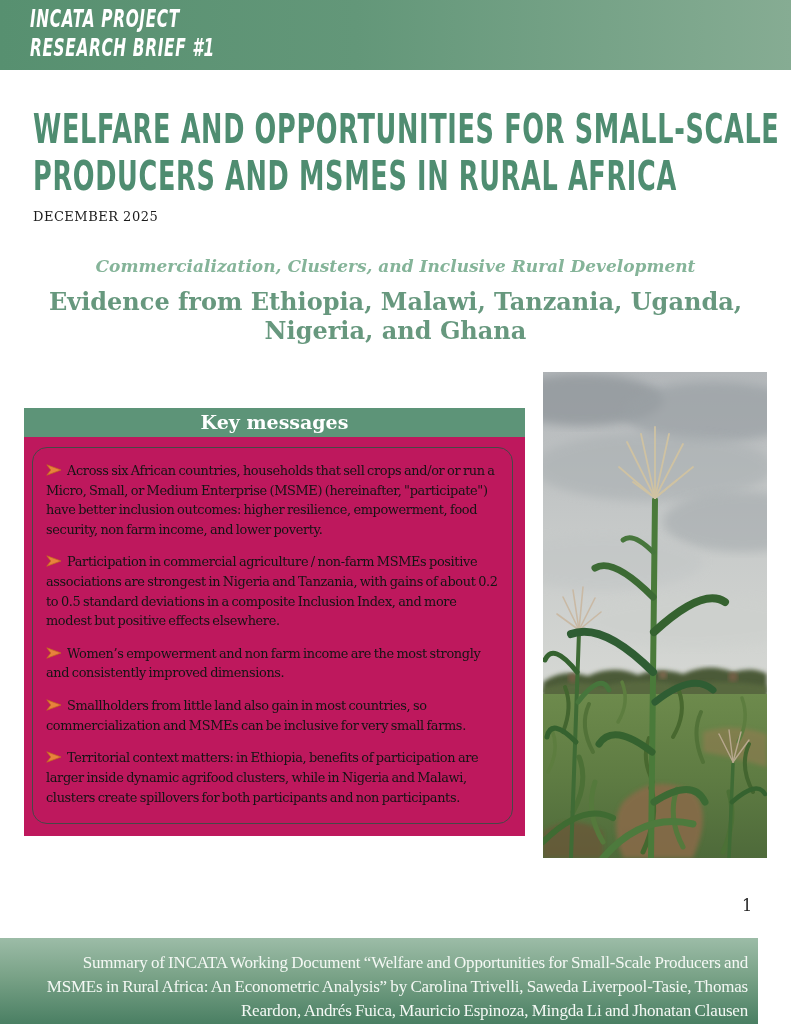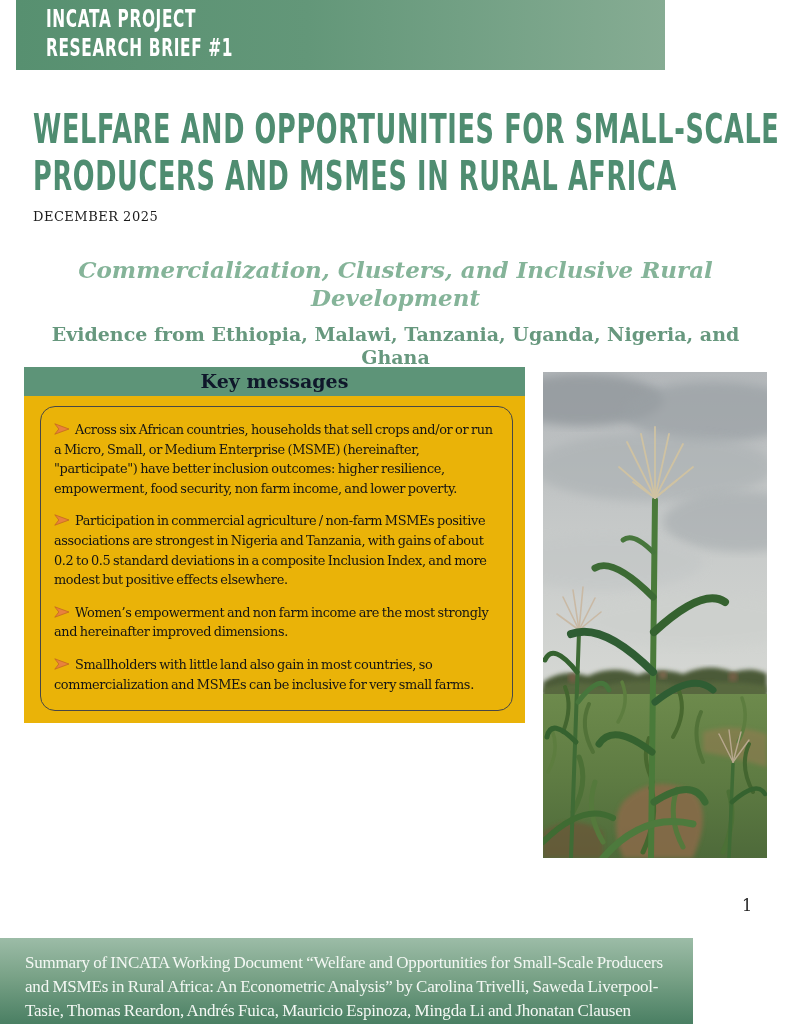--- a/index.html
+++ b/index.html
@@ -2,69 +2,70 @@
 <html><head>
 <meta charset="utf-8">
 <style>
   html,body{margin:0;padding:0;background:#e8e8e8;}
   .page{
     position:relative;width:791px;height:1024px;background:#ffffff;
     font-family:"DejaVu Serif",serif;overflow:hidden;margin:0 auto;
   }
   
   .header{
-    position:absolute;left:16px;top:0;width:649px;height:70px;
+    position:absolute;left:0;top:0;width:791px;height:70px;
     background:linear-gradient(90deg,#579070 0%,#639779 45%,#86ac93 100%);
+    font-style:italic;
   }
   .header-titles{position:absolute;left:30px;top:5px;color:#fff;}
   .squish{
     display:inline-block;transform:scaleX(.64);transform-origin:0 50%;
     white-space:nowrap;font-family:"DejaVu Sans",sans-serif;font-weight:800;
   }
   .header-line{font-size:24px;line-height:29px;letter-spacing:1px;display:block;}
   .logo{position:absolute;right:14px;top:4px;}
   
   .title-block{position:absolute;left:33px;top:106px;color:#4f8d71;}
   .title-line{font-size:40px;line-height:47px;letter-spacing:1px;display:block;}
   .date{margin-top:9px;font-size:13px;color:#1c1c1c;letter-spacing:.5px;}
   
   .subtitle{position:absolute;left:33px;top:256px;width:725px;text-align:center;}
   .subtitle-italic{
-    font-style:italic;font-weight:700;font-size:23px;color:#85b499;line-height:1.2;text-align:center;
+    font-style:italic;font-weight:700;font-size:17px;color:#85b499;line-height:1.2;text-align:center;
   }
   .subtitle-evidence{
-    font-weight:700;font-size:19px;color:#67987e;margin-top:12px;line-height:1.2;
+    font-weight:700;font-size:24px;color:#67987e;margin-top:12px;line-height:1.2;
   }
   
   .keybox{position:absolute;left:24px;top:367px;width:501px;}
   .keybox-bar{
-    background:#5d9478;color:#0f172a;text-align:center;
-    font-weight:700;font-size:19px;padding:3px 0 4px 0;
-  }
-  .keybox-body{background:#eab308;padding:10px 12px 12px 16px;}
+    background:#5d9478;color:#ffffff;text-align:center;
+    font-weight:700;font-size:19px;padding:3px 0 4px 0;margin-top:41px;
+  }
+  .keybox-body{background:#be185d;padding:10px 12px 12px 8px;}
   .keybox-inner{
     border:1.3px solid #474747;border-radius:15px;background:transparent;
     padding:13px 14px 3px 13px;
   }
   .bullet{
     font-size:12.9px;line-height:1.52;color:#141414;margin:0 0 13px 0;
     letter-spacing:-.35px;word-spacing:-1.1px;text-align:left;
   }
   .arrow-ic{vertical-align:-1px;margin-right:5px;}
   
   .photo{position:absolute;left:543px;top:372px;width:224px;height:486px;}
   
   .pagenum{position:absolute;left:742px;top:896px;font-size:16px;color:#222;}
   
   .footer{
-    position:absolute;left:0;bottom:0;width:693px;height:86px;box-sizing:border-box;
+    position:absolute;left:0;bottom:0;width:758px;height:86px;box-sizing:border-box;
     background:linear-gradient(180deg,#9cbca7 0%,#79a287 45%,#4a7f63 100%);
-    color:#f4f8f4;padding:13px 25px 0 25px;
+    color:#f4f8f4;padding:13px 10px 0 25px;
     font-family:"Liberation Serif",serif;font-size:17px;line-height:1.42;
-    letter-spacing:-.2px;word-spacing:-.6px;
+    letter-spacing:-.2px;word-spacing:-.6px;text-align:right;
   }
 </style>
 </head>
 <body>
 
 <div class="page">
 
   <div class="header">
     <div class="header-titles">
       <span class="header-line"><span class="squish">INCATA PROJECT</span></span>
@@ -96,30 +97,35 @@
 
         <p class="bullet">
           <svg class="arrow-ic" width="16" height="12" viewBox="0 0 16 12">
             <path d="M0.8,0.8 L15,6 L0.8,11.2 L4.8,6 Z" fill="#e8823d" stroke="#c4691f" stroke-width="0.8"></path>
           </svg><span>Participation in commercial agriculture / non-farm MSMEs positive associations are strongest in Nigeria and Tanzania, with gains of about 0.2 to 0.5 standard deviations in a composite Inclusion Index, and more modest but positive effects elsewhere.</span>
         </p>
 
         <p class="bullet">
           <svg class="arrow-ic" width="16" height="12" viewBox="0 0 16 12">
             <path d="M0.8,0.8 L15,6 L0.8,11.2 L4.8,6 Z" fill="#e8823d" stroke="#c4691f" stroke-width="0.8"></path>
-          </svg><span>Women’s empowerment and non farm income are the most strongly and hereinafter improved dimensions.</span>
-        </p>
-
-        <p class="bullet">
-          <svg class="arrow-ic" width="16" height="12" viewBox="0 0 16 12">
-            <path d="M0.8,0.8 L15,6 L0.8,11.2 L4.8,6 Z" fill="#e8823d" stroke="#c4691f" stroke-width="0.8"></path>
-          </svg><span>Smallholders with little land also gain in most countries, so commercialization and MSMEs can be inclusive for very small farms.</span>
-        </p>
-
-
+          </svg><span>Women’s empowerment and non farm income are the most strongly and consistently improved dimensions.</span>
+        </p>
+
+        <p class="bullet">
+          <svg class="arrow-ic" width="16" height="12" viewBox="0 0 16 12">
+            <path d="M0.8,0.8 L15,6 L0.8,11.2 L4.8,6 Z" fill="#e8823d" stroke="#c4691f" stroke-width="0.8"></path>
+          </svg><span>Smallholders from little land also gain in most countries, so commercialization and MSMEs can be inclusive for very small farms.</span>
+        </p>
+
+
+        <p class="bullet">
+          <svg class="arrow-ic" width="16" height="12" viewBox="0 0 16 12">
+            <path d="M0.8,0.8 L15,6 L0.8,11.2 L4.8,6 Z" fill="#e8823d" stroke="#c4691f" stroke-width="0.8"></path>
+          </svg><span>Territorial context matters: in Ethiopia, benefits of participation are larger inside dynamic agrifood clusters, while in Nigeria and Malawi, clusters create spillovers for both participants and non participants.</span>
+        </p>
 
 
       </div>
     </div>
   </div>
 
   <div class="photo">
     <svg width="224" height="486" viewBox="0 0 224 486">
       <defs>
         <linearGradient id="sky" x1="0" y1="0" x2="0" y2="1">

